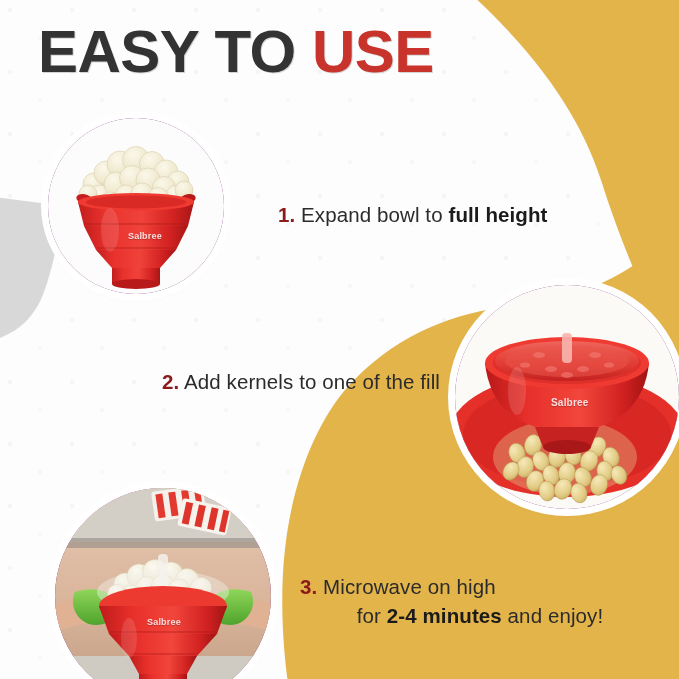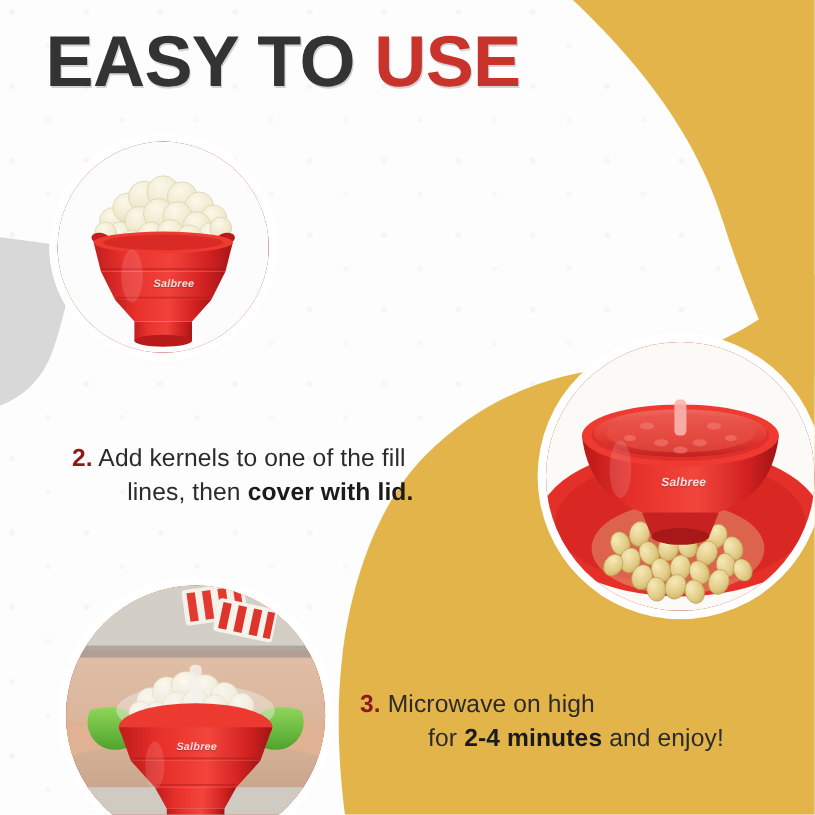--- a/index.html
+++ b/index.html
@@ -69,23 +69,22 @@
   }
   .headline .dark{ color:#333333; }
   .headline .accent{ color:#C8342B; }
 
   
   .photo{
     position:absolute;
     border-radius:50%;
     overflow:hidden;
     z-index:12;
-    background:#b91c1c;
+    background:#701a75;
     box-shadow:0 0 0 7px #ffffff, 0 2px 10px rgba(0,0,0,0.07);
-    font-style:italic;
   }
   .photo .scene{ position:absolute; inset:0; }
 
   
   #photo-1{ left:48px;  top:118px; width:176px; height:176px; }
   
   #photo-2{ left:455px; top:285px; width:224px; height:224px; }
   
   #photo-3{ left:55px;  top:488px; width:216px; height:216px; }
 
@@ -96,21 +95,21 @@
     color:#2b2b2b;
     font-size:20.5px;
     line-height:1.42;
     font-family:"Liberation Sans", sans-serif;
     letter-spacing:0.1px;
   }
   .step .num{ color:#8B1A1A; font-weight:bold; }
   .step b{ font-weight:bold; color:#1b1b1b; }
 
   #step-1{ left:278px; top:200px; width:370px; }
-  #step-2{ left:60px;  top:367px; width:380px; text-align:left; }
+  #step-2{ left:60px;  top:367px; width:380px; text-align:right; }
   #step-2 .line2{ display:block; padding-left:46px; }
   #step-3{ left:300px; top:572px; width:360px; }
   #step-3 .line2{ display:block;text-align:center; }
   .brand      {
     position:absolute;
     color:#ffdede;
     font-size:9px;
     font-weight:bold;
     letter-spacing:0.2px;
     font-family:"Liberation Sans", sans-serif;
@@ -386,25 +385,28 @@
         <path d="M84,186 L132,186 L132,206 L84,206 Z" fill="url(#p3red)"></path>
         <ellipse cx="108" cy="206" rx="24" ry="6" fill="#AC1818"></ellipse>
         <path d="M55,144 L161,144" stroke="#A81818" stroke-width="1.5" opacity="0.45"></path>
         <path d="M75,166 L141,166" stroke="#A81818" stroke-width="1.5" opacity="0.45"></path>
         <ellipse cx="74" cy="150" rx="8" ry="20" fill="#ffffff" opacity="0.12"></ellipse>
       </svg>
       <span class="brand" style="left:92px; top:129px; font-size:9px;">Salbree</span>
     </div>
   </div>
 
+  <p class="step" id="step-1">
+    <span class="num">1.</span>
+    <span>Expand bowl to </span><b>full height</b>
+  </p>
 
   <p class="step" id="step-2">
     <span class="num">2.</span>
     <span>Add kernels to one of the fill</span>
-    <span class="line2"><span>lines, then </span><b>cover with lid.</b></span>
   </p>
 
   <p class="step" id="step-3">
     <span class="num">3.</span>
     <span>Microwave on high</span>
     <span class="line2"><span>for </span><b>2-4 minutes</b><span> and enjoy!</span></span>
   </p>
 
 </div>
 

